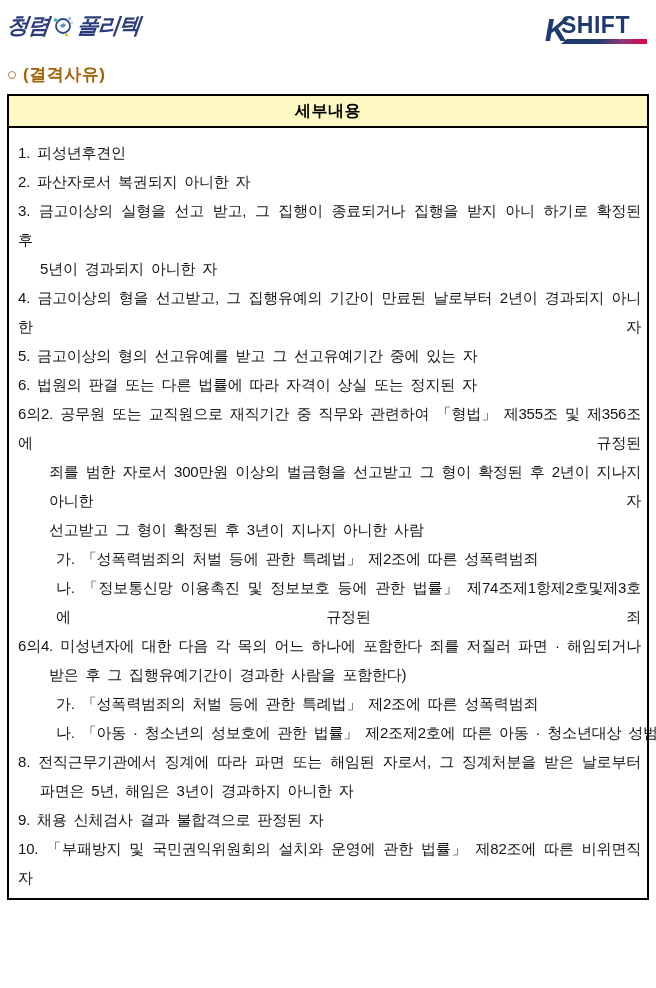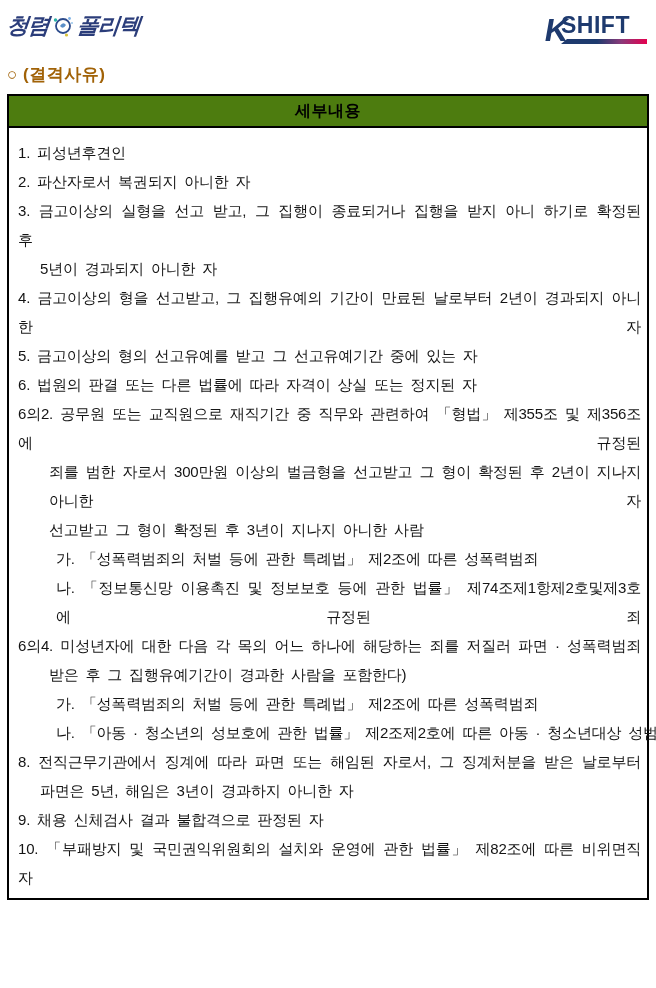--- a/index.html
+++ b/index.html
@@ -74,35 +74,35 @@
       <span class="shift-col">
         <span class="shift" style="color: rgb(30, 58, 110);">SHIFT</span>
         <span class="bar" style="background: linear-gradient(90deg, rgb(30, 58, 110) 0%, rgb(30, 58, 110) 42%, rgb(138, 58, 122) 70%, rgb(229, 0, 79) 100%);"></span>
       </span>
     </div>
   </div>
 
   <div class="heading">○ (결격사유)</div>
 
   <div class="dtable">
-    <div class="thead" style="background: #4d7c0f;">세부내용</div>
+    <div class="thead" style="background: #fef9c3;">세부내용</div>
     <div class="tbody" id="tbody">
         <div class="row i0">1. 피성년후견인</div>
         <div class="row i0">2. 파산자로서 복권되지 아니한 자</div>
         <div class="row i0 just">3. 금고이상의 실형을 선고 받고, 그 집행이 종료되거나 집행을 받지 아니 하기로 확정된 후</div>
         <div class="row i1">5년이 경과되지 아니한 자</div>
         <div class="row i0 just">4. 금고이상의 형을 선고받고, 그 집행유예의 기간이 만료된 날로부터 2년이 경과되지 아니한 자</div>
         <div class="row i0">5. 금고이상의 형의 선고유예를 받고 그 선고유예기간 중에 있는 자</div>
         <div class="row i0">6. 법원의 판결 또는 다른 법률에 따라 자격이 상실 또는 정지된 자</div>
         <div class="row i0 just">6의2. 공무원 또는 교직원으로 재직기간 중 직무와 관련하여 「형법」 제355조 및 제356조에 규정된</div>
         <div class="row i2 just">죄를 범한 자로서 300만원 이상의 벌금형을 선고받고 그 형이 확정된 후 2년이 지나지 아니한 자</div>
         <div class="row i2">선고받고 그 형이 확정된 후 3년이 지나지 아니한 사람</div>
         <div class="row i3">가. 「성폭력범죄의 처벌 등에 관한 특례법」 제2조에 따른 성폭력범죄</div>
         <div class="row i3 just">나. 「정보통신망 이용촉진 및 정보보호 등에 관한 법률」 제74조제1항제2호및제3호에 규정된 죄</div>
-        <div class="row i0 just">6의4. 미성년자에 대한 다음 각 목의 어느 하나에 해당하는 죄를 저질러 파면 · 성폭력범죄</div>
+        <div class="row i0 just">6의4. 미성년자에 대한 다음 각 목의 어느 하나에 포함한다 죄를 저질러 파면 · 해임되거나</div>
         <div class="row i2">받은 후 그 집행유예기간이 경과한 사람을 포함한다)</div>
         <div class="row i3">가. 「성폭력범죄의 처벌 등에 관한 특례법」 제2조에 따른 성폭력범죄</div>
         <div class="row i3">나. 「아동 · 청소년의 성보호에 관한 법률」 제2조제2호에 따른 아동 · 청소년대상 성범죄</div>
         <div class="row i0 just">8. 전직근무기관에서 징계에 따라 파면 또는 해임된 자로서, 그 징계처분을 받은 날로부터</div>
         <div class="row i1">파면은 5년, 해임은 3년이 경과하지 아니한 자</div>
         <div class="row i0">9. 채용 신체검사 결과 불합격으로 판정된 자</div>
         <div class="row i0 just">10. 「부패방지 및 국민권익위원회의 설치와 운영에 관한 법률」 제82조에 따른 비위면직자</div>
       </div>
   </div>
 

